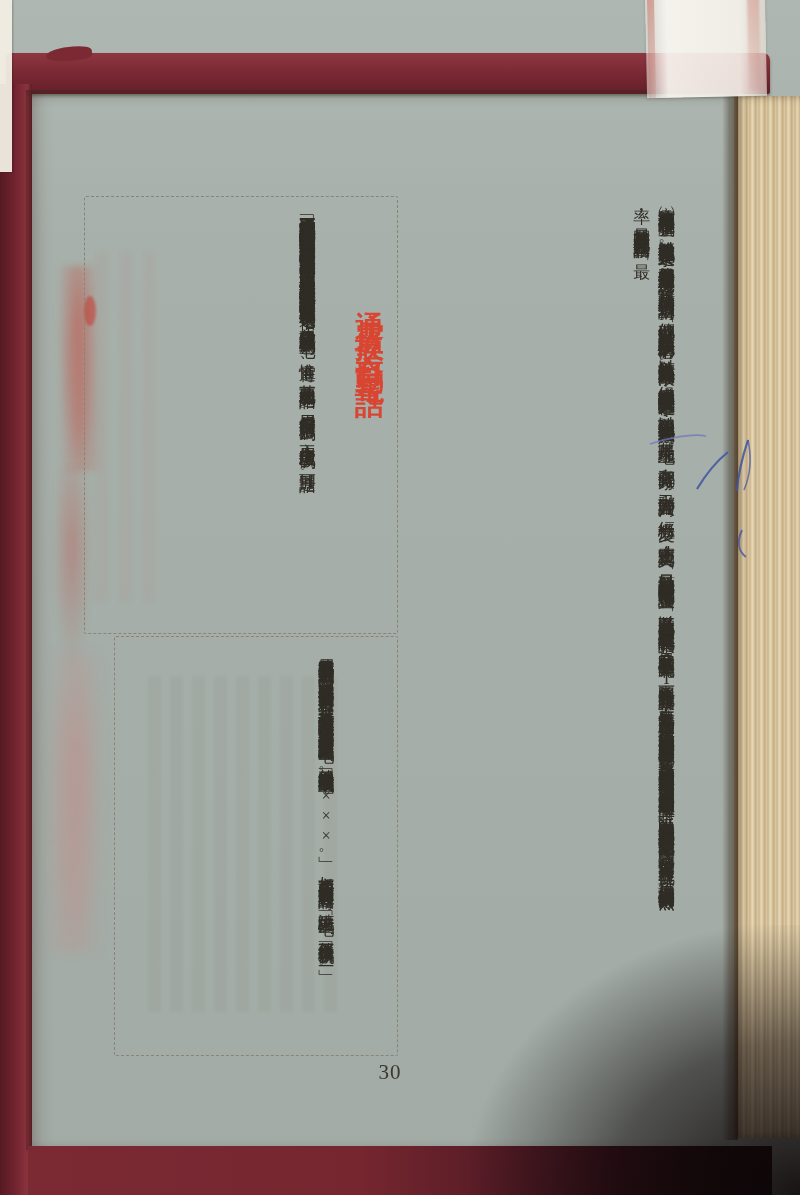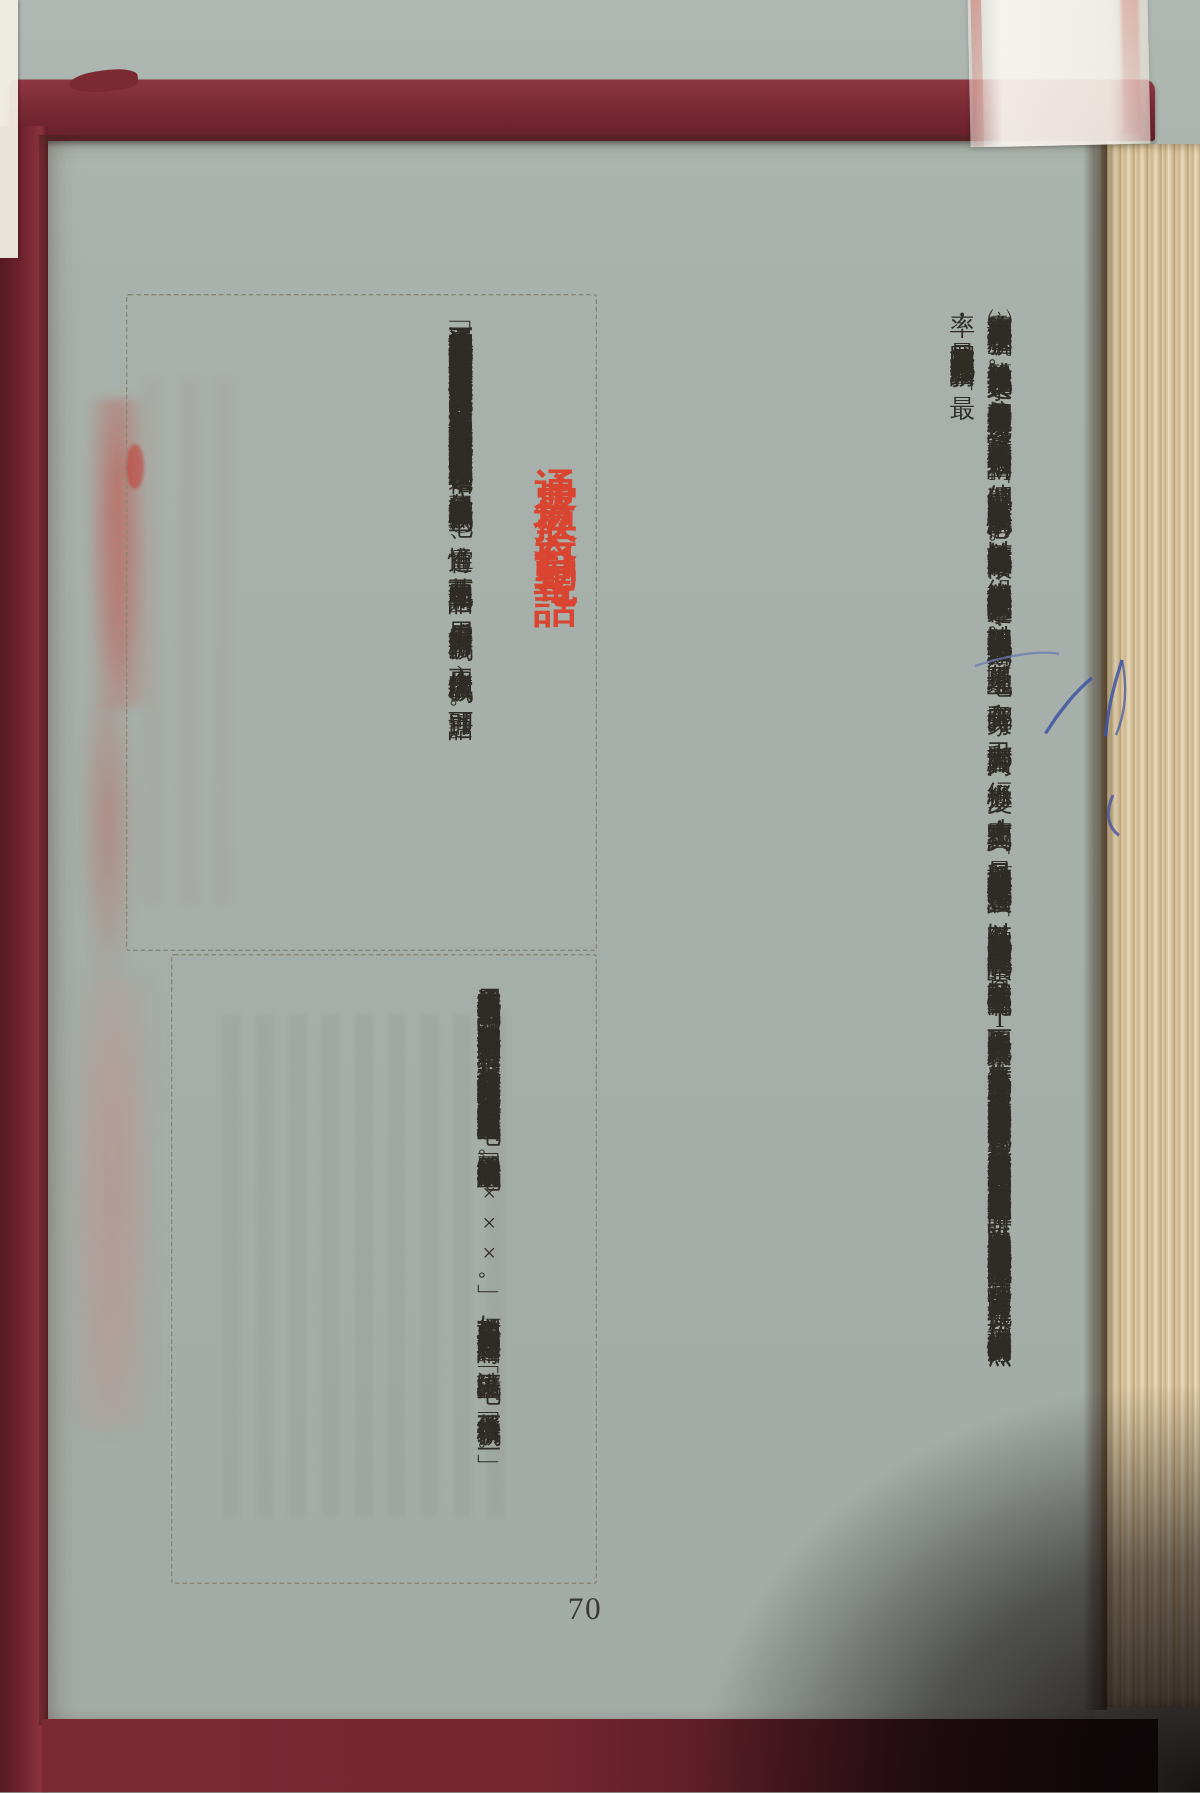--- a/index.html
+++ b/index.html
@@ -132,21 +132,21 @@
   </div>
 
   <div class="box-bottom">
     <div class="inner">
       <p class="flush">屆時換裝爲預付式自動公用電話外,預定另再增裝十三具(包括長途撥號公用電話機三具),同時開放使用。</p>
       <p>通霄局人工長途台,同時拆除;其長話作業,併由苗栗局長途台集中處理。</p>
       <p>此後,已開放撥號電路各局長途台,直接撥叫通霄市話用戶時,請先撥區碼「三七」,然後再撥市話號碼「七五××××」。如必須由苗栗局長途台協助受理通霄通話時,請先撥區碼「三七」,然後再撥業務號碼「一×一」。</p>
     </div>
   </div>
 
-  <div class="page-number">70</div>
+  <div class="page-number">30</div>
 
   <div class="tape-right"></div>
   <div class="tape-left"></div>
 
   <svg class="pen-marks" viewBox="0 0 800 1195" width="800" height="1195">
     <path d="M650,444 C668,438 692,433 706,436" fill="none" stroke="#6b7ab8" stroke-width="1.6" opacity="0.75"></path>
     <path d="M697,489 C706,474 718,460 728,452" fill="none" stroke="#3d55a5" stroke-width="2.2" opacity="0.85"></path>
     <path d="M748,440 C741,461 738,477 737,491" fill="none" stroke="#3d55a5" stroke-width="2.2" opacity="0.85"></path>
     <path d="M748,440 C752,459 750,476 744,490" fill="none" stroke="#3d55a5" stroke-width="1.6" opacity="0.7"></path>
     <path d="M742,530 C737,541 738,551 746,557" fill="none" stroke="#47549f" stroke-width="2" opacity="0.8"></path>

